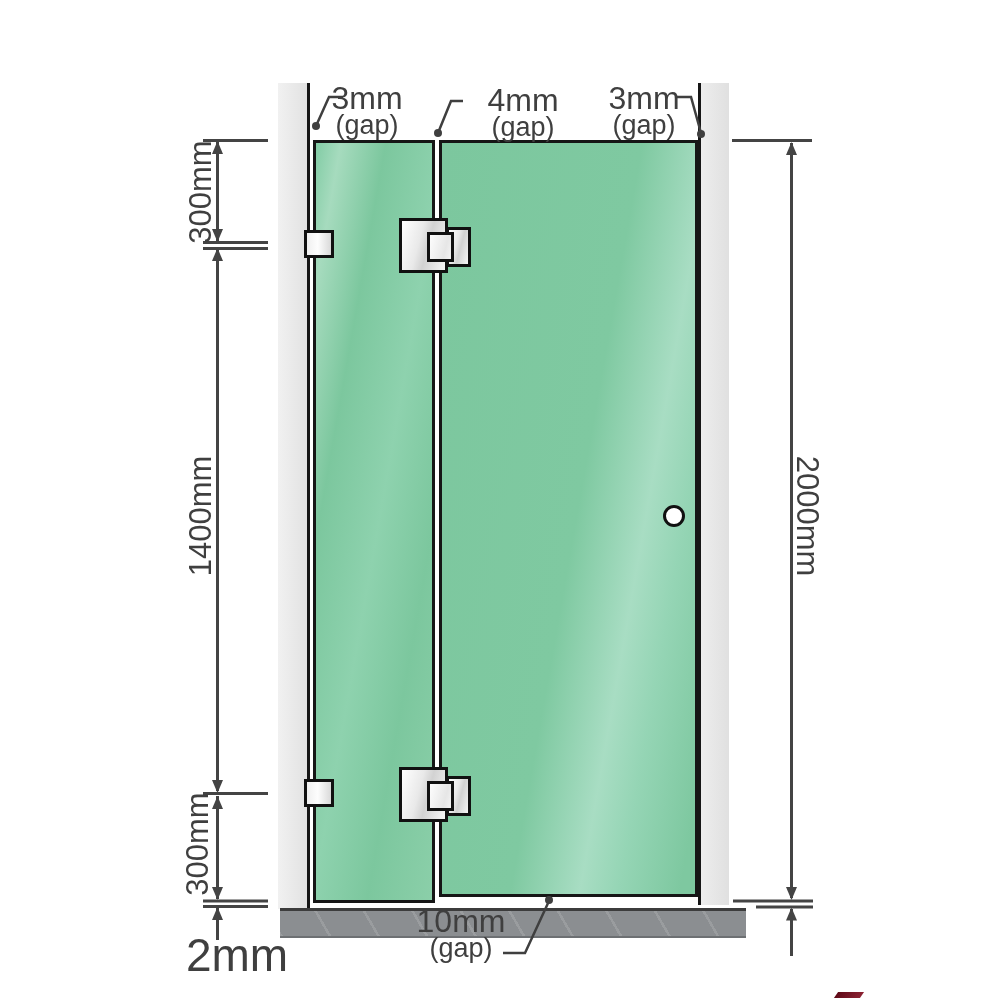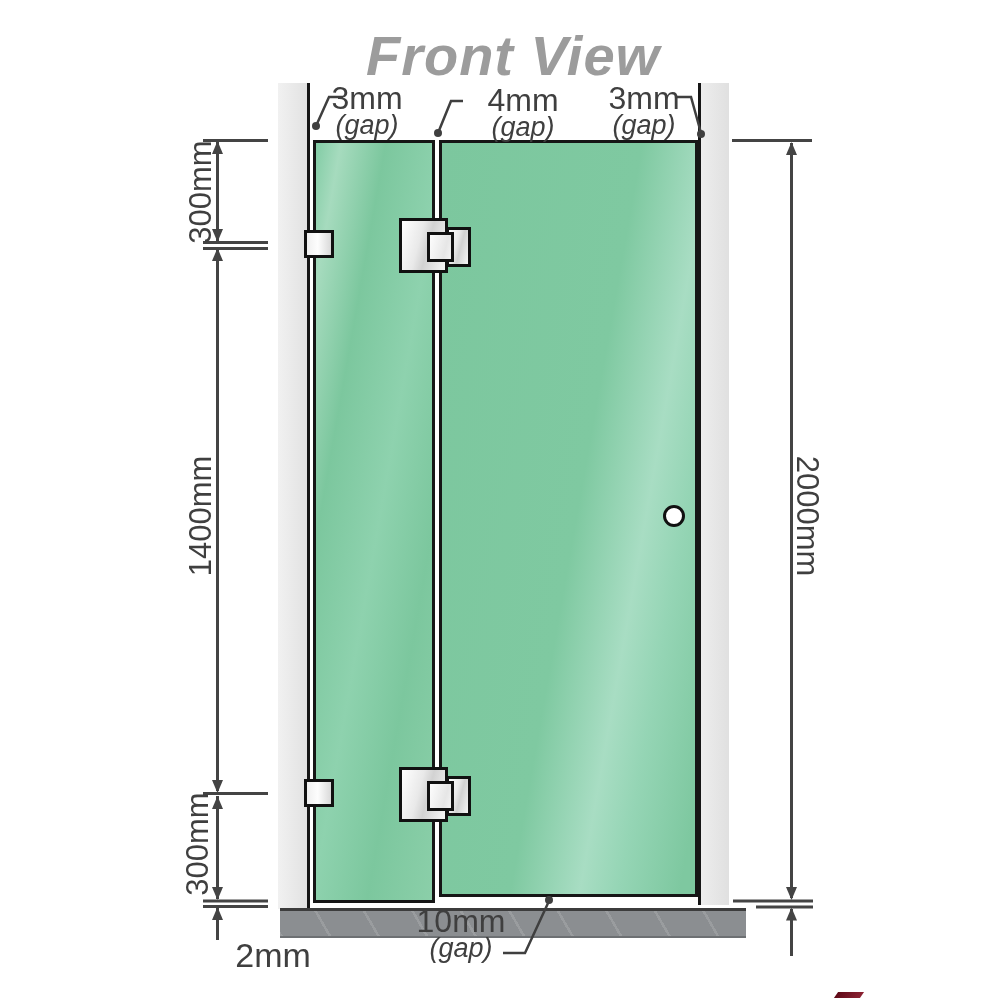--- a/index.html
+++ b/index.html
@@ -51,41 +51,40 @@
     border-top:3px solid #3c3c3c;border-bottom:2px solid #6d7073;
   }
   
   svg.dims{position:absolute;left:0;top:0;pointer-events:none;}
   
   .dim{
     position:absolute;font-size:31px;color:var(--text,#3f3f3f);white-space:nowrap;
   }
   .rot-ccw{transform:translate(-50%,-50%) rotate(-90deg);}
   .rot-cw{transform:translate(-50%,-50%) rotate(90deg);}
-  .dim-2mm{font-size:34px;transform:translate(-50%,-50%);margin-left:36px;}
+  .dim-2mm{font-size:46px;transform:translate(-50%,-50%);}
   
   .gap-label{
     position:absolute;transform:translateX(-50%);text-align:center;
     color:var(--text,#3f3f3f);line-height:1.0;white-space:nowrap;
   }
   .gap-label .val{font-size:32px;display:block;}
-  .gap-label .suf{font-size:27px;display:block;margin-top:-2px;font-style:italic;}
+  .gap-label .suf{font-size:27px;display:block;margin-top:-2px;}
   
   .logo-frag{
     position:absolute;left:836px;top:992px;width:26px;height:6px;
     background:linear-gradient(to right,#5f0a18,var(--logo-red,#8c2233));
     transform:skewX(-35deg);
   }
 </style>
 </head>
 <body>
 
 <div id="canvas">
 
-  <div class="title">Front View</div>
 
   <div class="wall wall-left"></div>
   <div class="wall wall-right"></div>
 
   <div class="glass glass-fixed"></div>
   <div class="glass glass-door"></div>
 
   <div class="knob"></div>
 
   <div class="hw hinge-plate-l" style="top:218px"></div>

